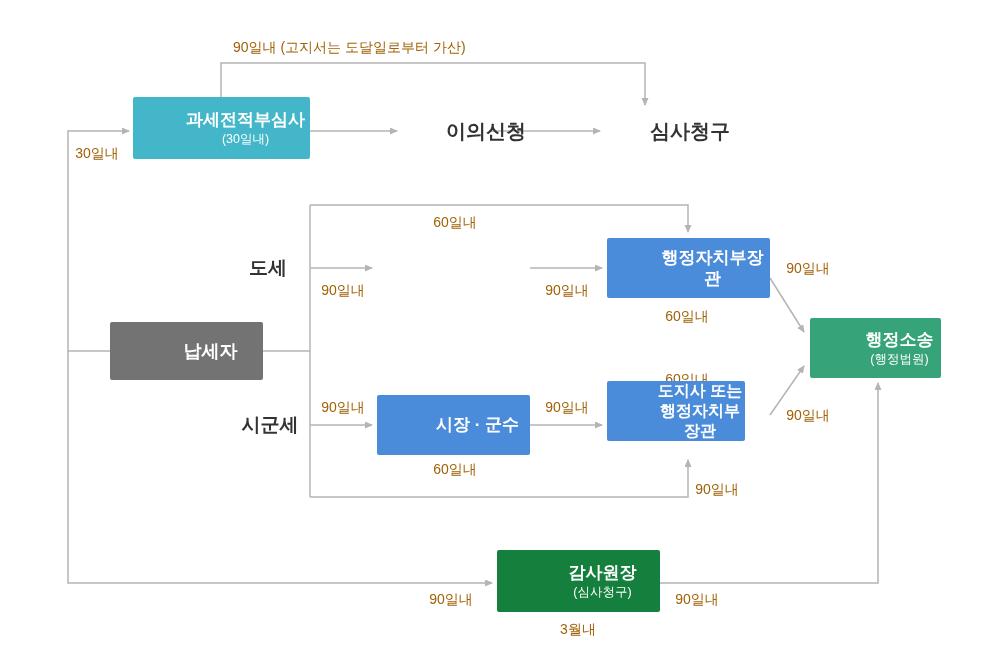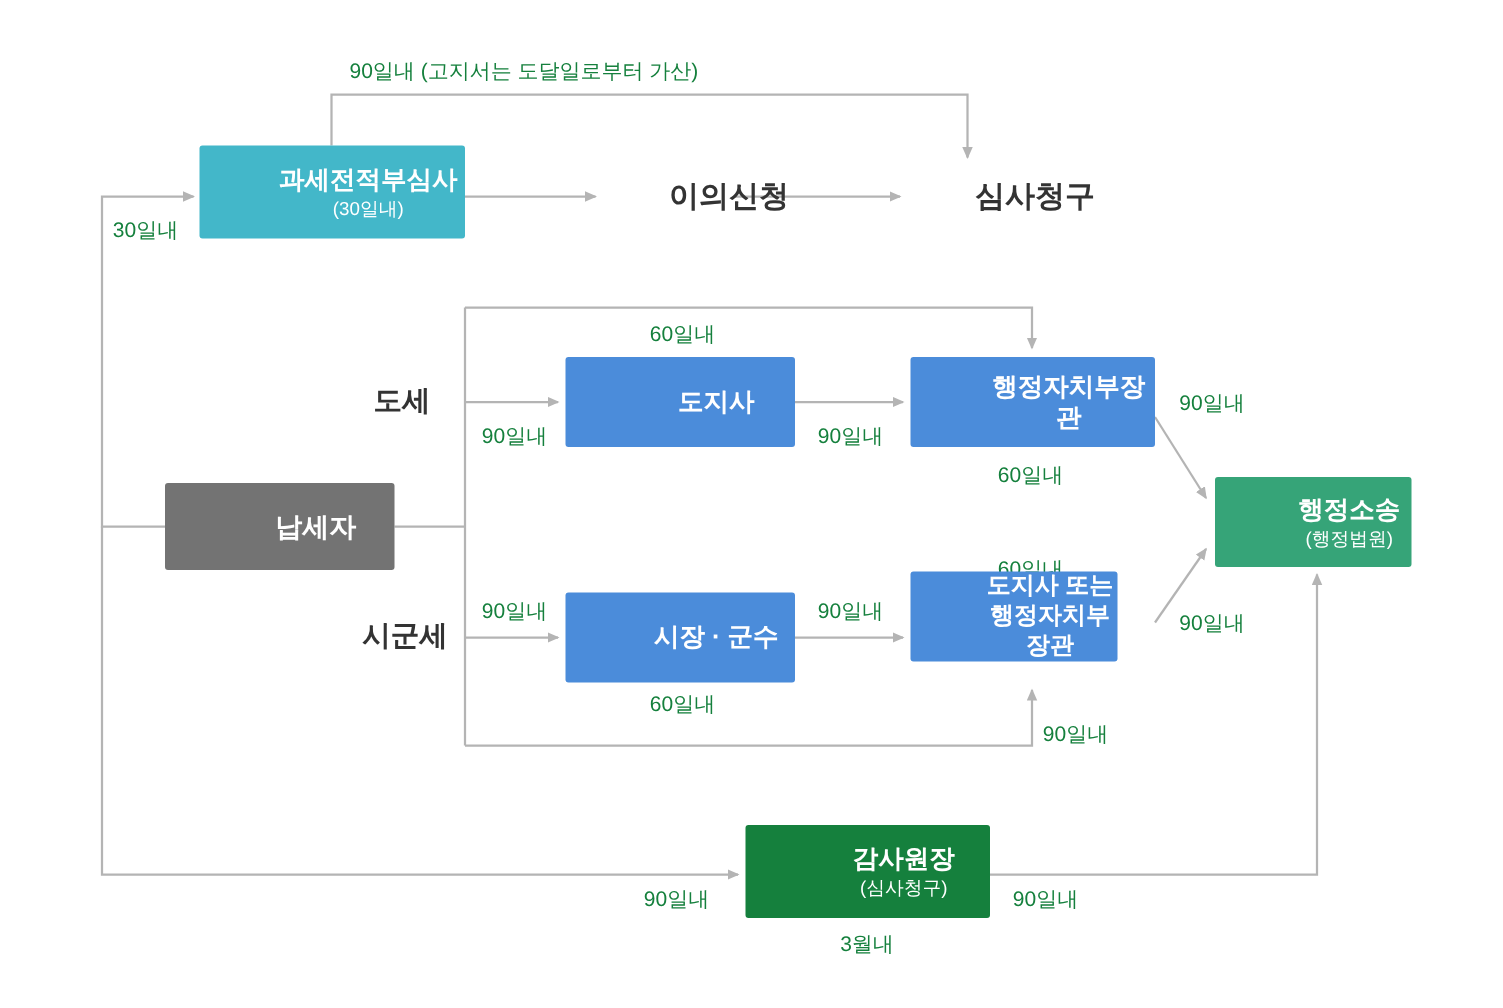--- a/index.html
+++ b/index.html
@@ -24,21 +24,21 @@
   .orange { background:#15803d; }
   .flowtext {
     position:absolute; font-size:20px; font-weight:bold; color:#333333;
     text-align:center; line-height:1.2; white-space:nowrap;margin-left:41px;
   }
   .sidetext {
     position:absolute; font-size:19px; font-weight:bold; color:#333333;
     text-align:center; line-height:1.2; white-space:nowrap;
   }
   .elabel {
-    position:absolute; font-size:14px; color:#15803d;
+    position:absolute; font-size:14px; color:#a16207;
     line-height:1.15; white-space:nowrap;
   }
   .elabel.centered { transform:translateX(-50%); }
 </style>
 </head>
 <body>
 
 <div class="canvas">
 
   <svg class="svg-layer" width="1002" height="672" viewBox="0 0 1002 672">
@@ -106,23 +106,20 @@
 
   <div class="node teal" style="left:133px;top:97px;width:177px;height:62px">
     <span class="t">과세전적부심사</span>
     <span class="s">(30일내)</span>
   </div>
 
   <div class="node dblue" style="left:110px;top:322px;width:153px;height:58px">
     <span class="t" style="font-size:18px">납세자</span>
   </div>
 
-  <div class="node blue" style="left:377px;top:238px;width:153px;height:60px">
-    <span class="t">도지사</span>
-  </div>
 
   <div class="node blue" style="left:607px;top:238px;width:163px;height:60px">
     <span class="t">행정자치부장관</span>
   </div>
 
   <div class="node blue" style="left:377px;top:395px;width:153px;height:60px">
     <span class="t">시장 · 군수</span>
   </div>
 
   <div class="node blue" style="left:607px;top:381px;width:138px;height:60px">

